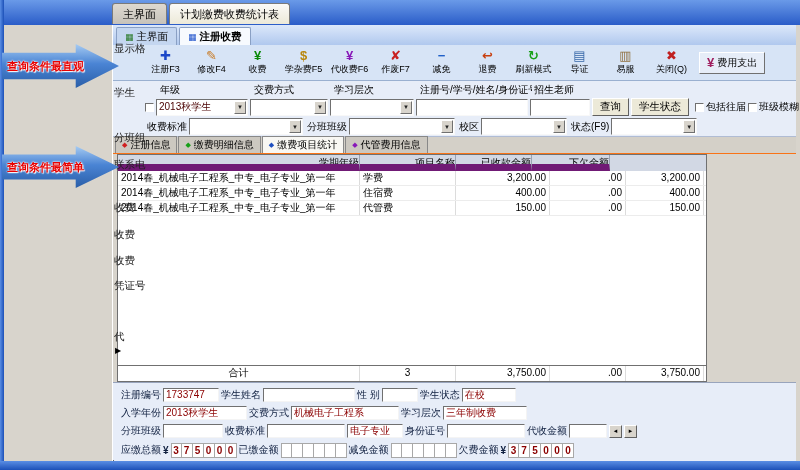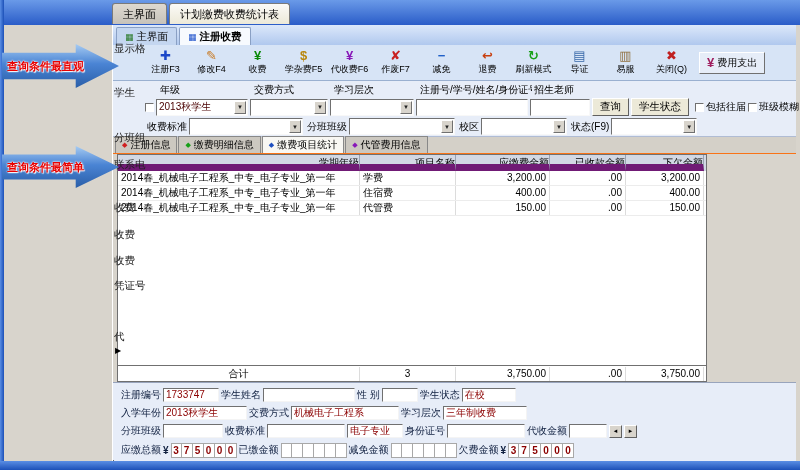--- a/index.html
+++ b/index.html
@@ -50,21 +50,21 @@
   #gridArea{height:228px;position:relative;background:#d8d4cc;}
   #gridTable{position:absolute;left:4px;top:0;width:590px;height:228px;background:#fff;border:1px solid #707070;display:flex;flex-direction:column;}
   .trow{display:flex;flex:none;}
   .thead{height:16px;background:#d2d8e4;}
   .th{border-right:1px solid #9aa2b2;border-bottom:7px solid #701a75;font-size:10px;text-align:right;line-height:15px;
       white-space:nowrap;overflow:hidden;flex:none;background:#d2d8e4;}
   .td{font-size:10px;line-height:14px;padding:0 3px;border-right:1px solid #dcdcdc;white-space:nowrap;overflow:hidden;flex:none;}
   .trow.data{height:15px;border-bottom:1px solid #ececec;}
   .al{text-align:left}.ar{text-align:right}.ac{text-align:center}
   .tfill{flex:1;}
-  .trow.total{height:16px;border-top:1px solid #707070;align-items:center;}
+  .trow.total{height:16px;border-top:1px solid #707070;}
   #recArrow{position:absolute;left:2px;top:192px;font-size:8px;color:#000;z-index:9;}
   #bottomForm{height:79px;background:#e7edf8;border-top:1px solid #98a4bc;display:flex;font-size:10px;flex-direction:column;}
   .form-left{width:524px;padding:3px 0 0 8px;}
   .frow{display:flex;align-items:center;gap:2px;height:18px;}
   .frow.money{height:20px;}
   .flbl{white-space:nowrap;color:#102040;flex:none;}
   .fval{display:block;height:14px;background:#fff;border:1px solid;border-color:#707070 #f4f4f4 #f4f4f4 #707070;
         color:#8b0000;font-size:10px;line-height:12px;padding:0 2px;white-space:nowrap;overflow:hidden;flex:none;}
   .yen{font-weight:bold;color:#102040;}
   .comb{display:flex;flex:none;}
@@ -245,21 +245,20 @@
           <span class="itab-icon" style="color: rgb(136, 24, 184);">◆</span>
           <span>代管费用信息</span>
         </div>
       </div>
 
     <div id="gridArea">
       <div id="gridTable">
           <div class="trow thead">
             <span class="th" style="width: 242px;">学期年级</span>
             <span class="th" style="width: 96px;">项目名称</span>
-            <span class="th" style="width: 94px;">应缴费金额</span>
             <span class="th" style="width: 76px;">已收款金额</span>
             <span class="th" style="width: 78px;">下欠金额</span>
           </div>
           <div class="trow data">
             <span class="td al" style="width: 242px;">2014春_机械电子工程系_中专_电子专业_第一年</span>
             <span class="td al" style="width: 96px;">学费</span>
             <span class="td ar" style="width: 94px;">3,200.00</span>
             <span class="td ar" style="width: 76px;">.00</span>
             <span class="td ar" style="width: 78px;">3,200.00</span>
           </div>

